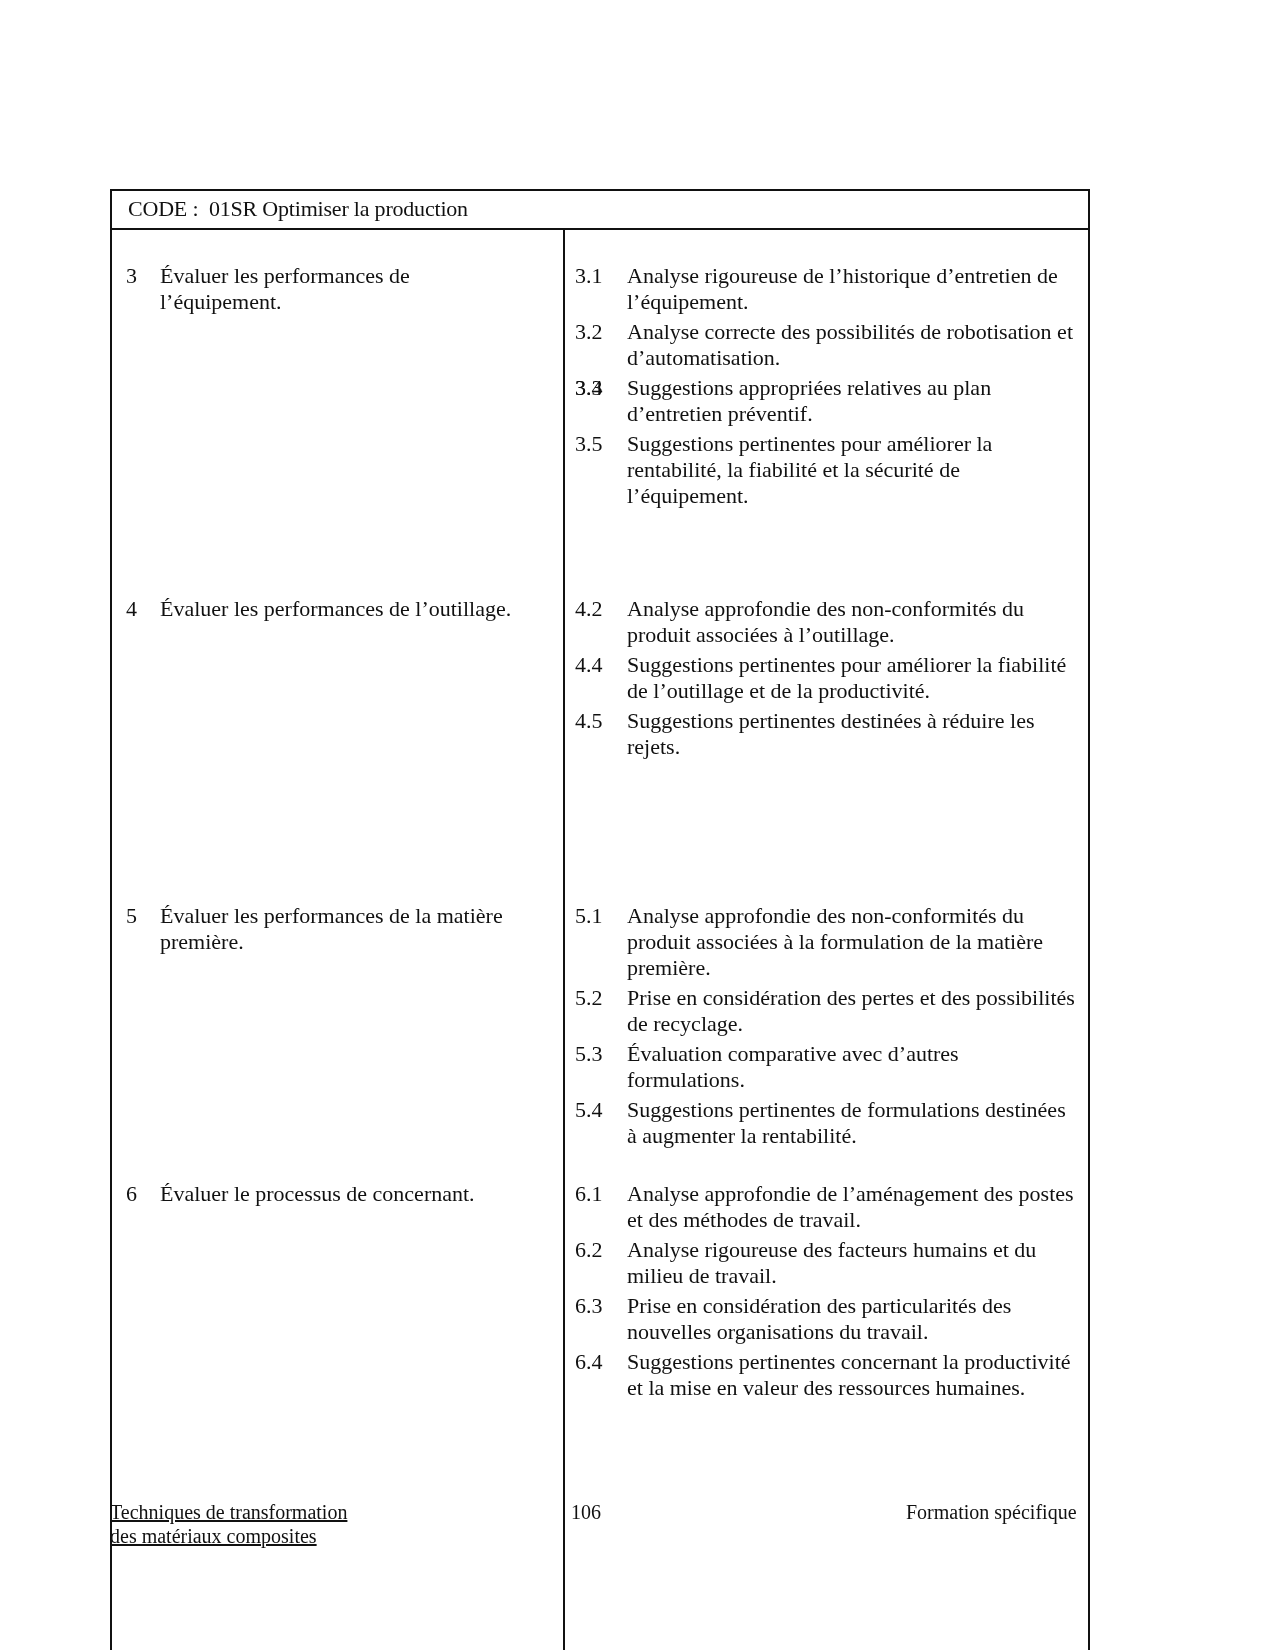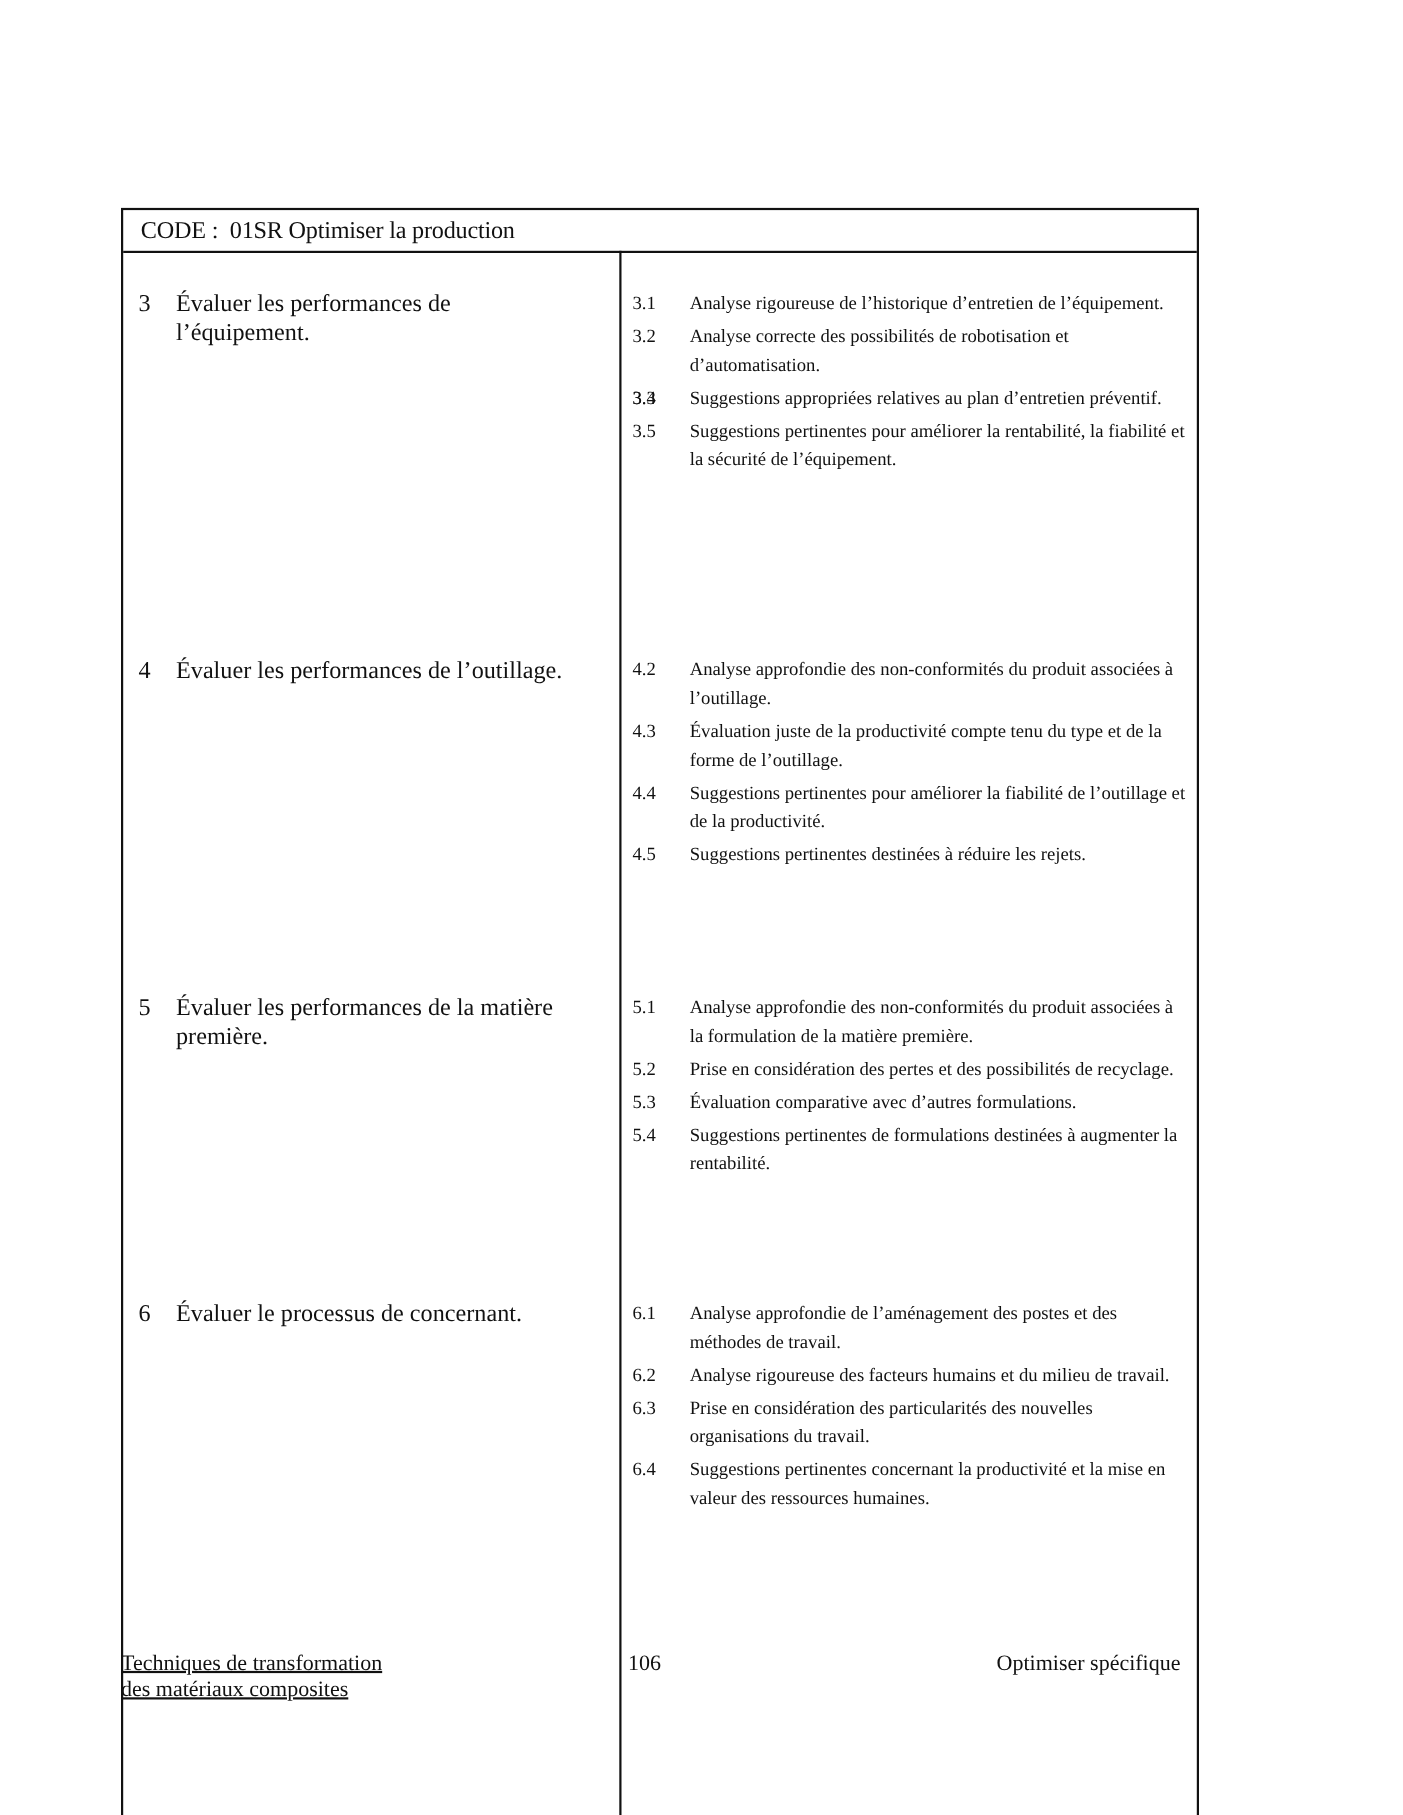--- a/index.html
+++ b/index.html
@@ -9,21 +9,21 @@
            border: 2px solid #111; box-sizing: border-box; }
   .code-row { position: absolute; left: 0; top: 0; right: 0; height: 37px;
               border-bottom: 2px solid #111; }
   .code-text { position: absolute; left: 16px; top: 5px; font-size: 22px; letter-spacing: -0.2px; }
   .divider { position: absolute; left: 451px; top: 37px; bottom: 0; width: 2px; background: #111; }
   .section { position: absolute; left: 0; right: 0; }
   .left { position: absolute; left: 14px; width: 410px; font-size: 22px; line-height: 26px; }
   .left .num { position: absolute; left: 0; top: 0; }
   .left .txt { position: absolute; left: 34px; width: 380px; }
   .right { position: absolute; left: 463px; width: 505px; }
-  .crit { position: relative; font-size: 17px; line-height: 26px; margin-bottom: 4px; }
+  .crit { position: relative; font-size: 22px; line-height: 26px; margin-bottom: 4px; }
   .crit .cn { position: absolute; left: 0; top: 0; }
   .crit .ct { display: block; margin-left: 52px; }
   .footer { position: absolute; top: 1500px; font-size: 20px; line-height: 24px; }
   .f-left { left: 110px; text-decoration: underline; }
   .f-center { left: 571px; }
   .f-right { left: 906px; }
 </style>
 </head>
 <body>
 
@@ -66,24 +66,20 @@
 
   <div class="section" style="top:405px;">
     <div class="left">
       <span class="num">4</span>
       <span class="txt">Évaluer les performances de l’outillage.</span>
     </div>
     <div class="right">
       <div class="crit">
           <span class="cn">4.2</span>
           <span class="ct">Analyse approfondie des non-conformités du produit associées à l’outillage.</span>
-        </div>
-      <div class="crit">
-          <span class="cn">4.3</span>
-          <span class="ct">Évaluation juste de la productivité compte tenu du type et de la forme de l’outillage.</span>
         </div>
       <div class="crit">
           <span class="cn">4.4</span>
           <span class="ct">Suggestions pertinentes pour améliorer la fiabilité de l’outillage et de la productivité.</span>
         </div>
       <div class="crit">
           <span class="cn">4.5</span>
           <span class="ct">Suggestions pertinentes destinées à réduire les rejets.</span>
         </div>
     </div>
@@ -138,13 +134,13 @@
         </div>
     </div>
   </div>
 </div>
 
 <div class="footer f-left">
   <div>Techniques de transformation</div>
   <div>des matériaux composites</div>
 </div>
 <div class="footer f-center">106</div>
-<div class="footer f-right">Optimiser spécifique</div>
+<div class="footer f-right">Formation spécifique</div>
 
 </body></html>

